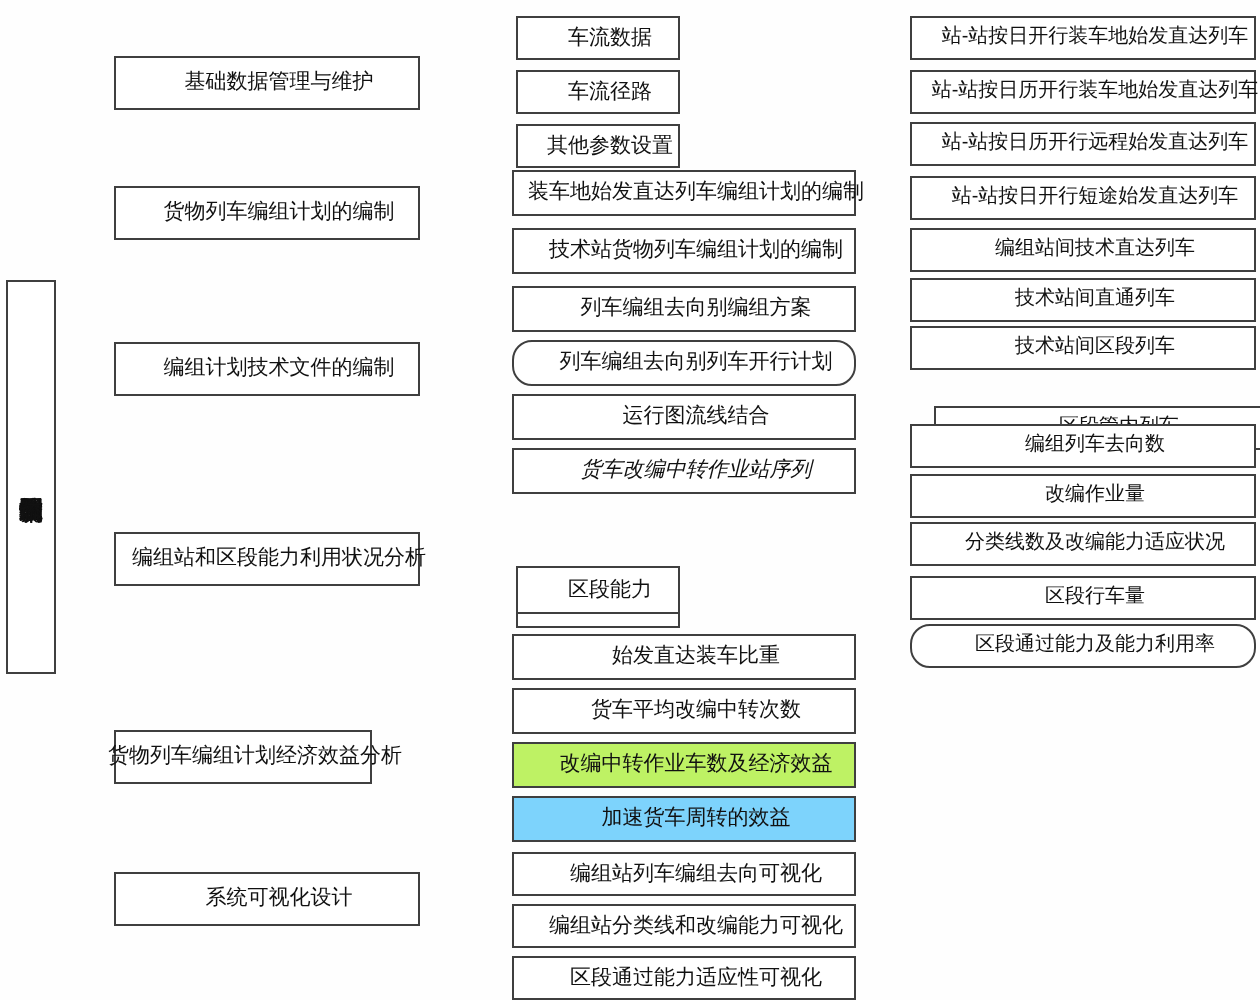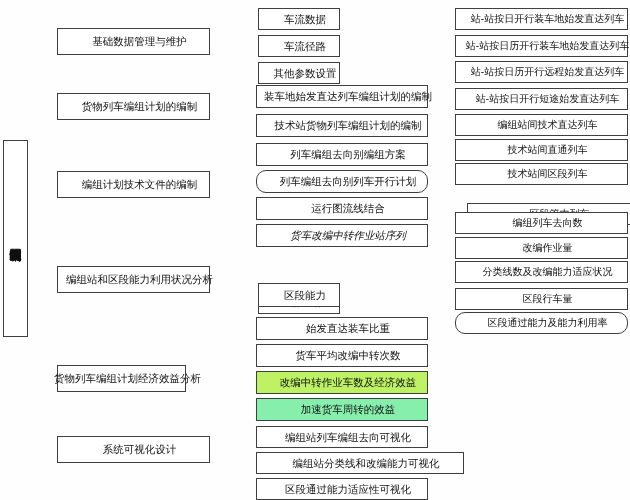--- a/index.html
+++ b/index.html
@@ -118,19 +118,19 @@
       <div class="node l4" style="left: 455px; top: 212px; width: 173px; height: 22px; border-color: rgb(63, 63, 63); background: rgb(255, 255, 255); color: rgb(17, 17, 17);">编组列车去向数</div>
       <div class="node l4" style="left: 455px; top: 237px; width: 173px; height: 22px; border-color: rgb(63, 63, 63); background: rgb(255, 255, 255); color: rgb(17, 17, 17);">改编作业量</div>
       <div class="node l4" style="left: 455px; top: 261px; width: 173px; height: 22px; border-color: rgb(63, 63, 63); background: rgb(255, 255, 255); color: rgb(17, 17, 17);">分类线数及改编能力适应状况</div>
       <div class="node l3" style="left: 258px; top: 283px; width: 82px; height: 24px; border-color: rgb(63, 63, 63); background: rgb(255, 255, 255); color: rgb(17, 17, 17);">区段能力</div>
       <div class="node l4" style="left: 455px; top: 288px; width: 173px; height: 22px; border-color: rgb(63, 63, 63); background: rgb(255, 255, 255); color: rgb(17, 17, 17);">区段行车量</div>
       <div class="node l4" style="left: 455px; top: 312px; width: 173px; height: 22px; border-color: rgb(63, 63, 63); background: rgb(255, 255, 255); color: rgb(17, 17, 17); border-radius: 10px;">区段通过能力及能力利用率</div>
       <div class="node l2" style="left: 57px; top: 365px; width: 129px; height: 27px; border-color: rgb(63, 63, 63); background: rgb(255, 255, 255); color: rgb(17, 17, 17);">货物列车编组计划经济效益分析</div>
       <div class="node l3" style="left: 256px; top: 317px; width: 172px; height: 23px; border-color: rgb(63, 63, 63); background: rgb(255, 255, 255); color: rgb(17, 17, 17);">始发直达装车比重</div>
       <div class="node l3" style="left: 256px; top: 344px; width: 172px; height: 23px; border-color: rgb(63, 63, 63); background: rgb(255, 255, 255); color: rgb(17, 17, 17);">货车平均改编中转次数</div>
       <div class="node l3" style="left: 256px; top: 371px; width: 172px; height: 23px; border-color: rgb(63, 63, 63); background: #bef264; color: rgb(17, 17, 17);">改编中转作业车数及经济效益</div>
-      <div class="node l3" style="left: 256px; top: 398px; width: 172px; height: 23px; border-color: rgb(63, 63, 63); background: #86efac; color: rgb(17, 17, 17);">加速货车周转的效益</div>
+      <div class="node l3" style="left: 256px; top: 398px; width: 172px; height: 23px; border-color: rgb(63, 63, 63); background: #7dd3fc; color: rgb(17, 17, 17);">加速货车周转的效益</div>
       <div class="node l2" style="left: 57px; top: 436px; width: 153px; height: 27px; border-color: rgb(63, 63, 63); background: rgb(255, 255, 255); color: rgb(17, 17, 17);">系统可视化设计</div>
       <div class="node l3" style="left: 256px; top: 426px; width: 172px; height: 22px; border-color: rgb(63, 63, 63); background: rgb(255, 255, 255); color: rgb(17, 17, 17);">编组站列车编组去向可视化</div>
-      <div class="node l3" style="left: 256px; top: 452px; width: 208px; height: 22px; border-color: rgb(63, 63, 63); background: rgb(255, 255, 255); color: rgb(17, 17, 17);">编组站分类线和改编能力可视化</div>
+      <div class="node l3" style="left: 256px; top: 452px; width: 172px; height: 22px; border-color: rgb(63, 63, 63); background: rgb(255, 255, 255); color: rgb(17, 17, 17);">编组站分类线和改编能力可视化</div>
       <div class="node l3" style="left: 256px; top: 478px; width: 172px; height: 22px; border-color: rgb(63, 63, 63); background: rgb(255, 255, 255); color: rgb(17, 17, 17);">区段通过能力适应性可视化</div>
     </div>
 </div>
 
 </body></html>

